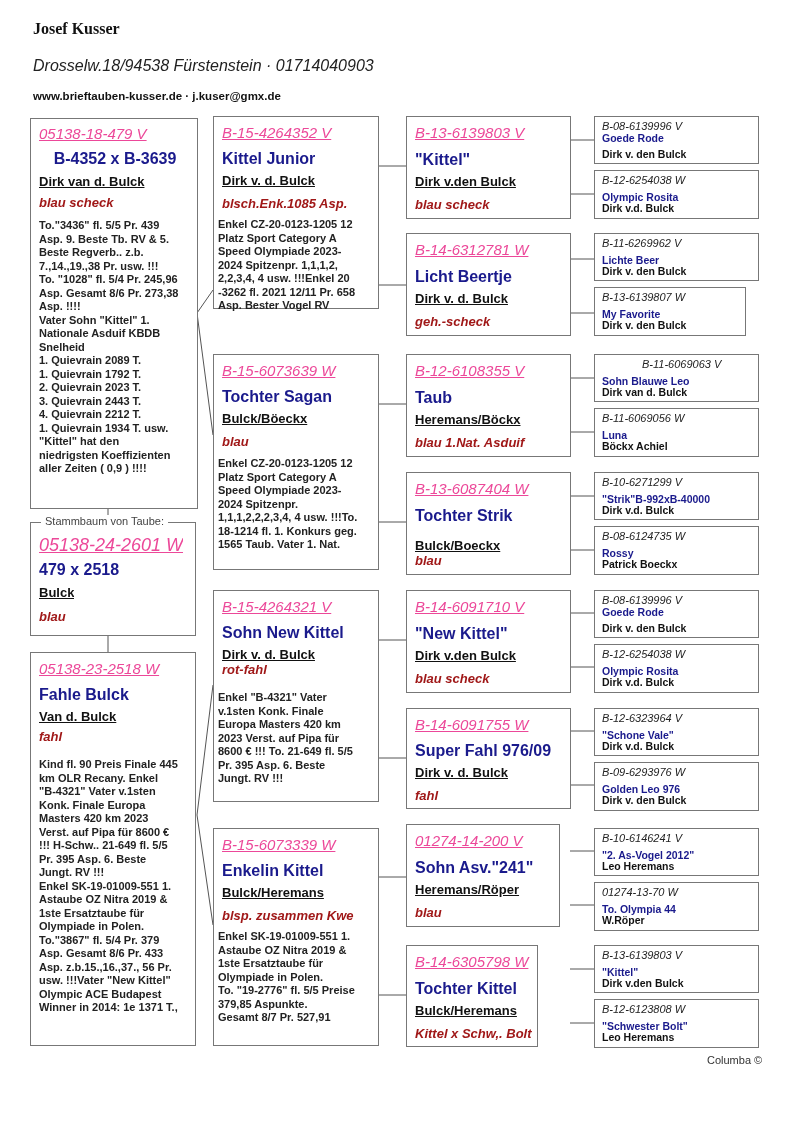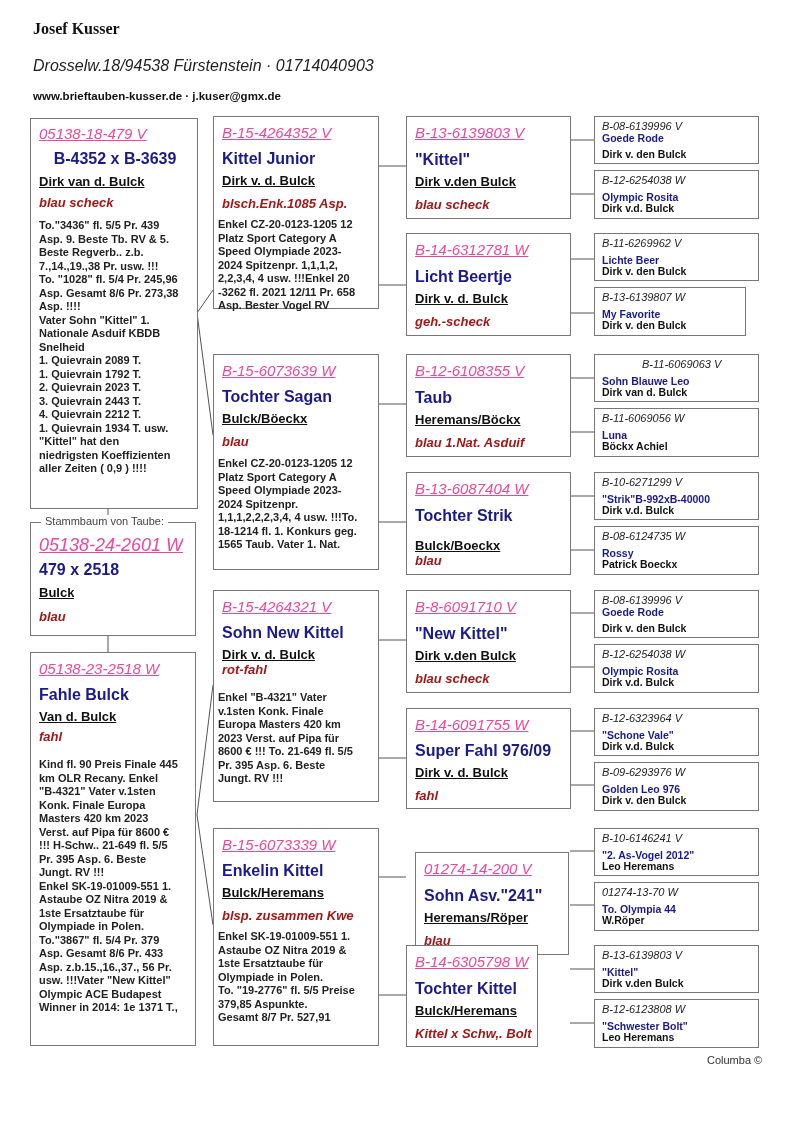--- a/index.html
+++ b/index.html
@@ -312,21 +312,21 @@
     </div>
   <div class="abs" style="left:8px; top:53px; right:2px;margin-top:12px;">
       <div class="breeder">Bulck/Boeckx</div>
     </div>
   <div class="abs" style="left:8px; top:80px; right:2px;">
       <div class="color">blau</div>
     </div>
 </div>
 <div class="box c3" style="left:406px; top:590px; width:165px; height:103px;">
   <div class="abs" style="left:8px; top:7px; right:2px;">
-      <div class="ring">B-8-6091710 V</div>
+      <div class="ring">B-14-6091710 V</div>
     </div>
   <div class="abs" style="left:8px; top:34px; right:2px;">
       <div class="name">"New Kittel"</div>
     </div>
   <div class="abs" style="left:8px; top:57px; right:2px;">
       <div class="breeder">Dirk v.den Bulck</div>
     </div>
   <div class="abs" style="left:8px; top:80px; right:2px;">
       <div class="color">blau scheck</div>
     </div>
@@ -338,21 +338,21 @@
   <div class="abs" style="left:8px; top:33px; right:0px;">
       <div class="name">Super Fahl 976/09</div>
     </div>
   <div class="abs" style="left:8px; top:56px; right:2px;">
       <div class="breeder">Dirk v. d. Bulck</div>
     </div>
   <div class="abs" style="left:8px; top:79px; right:2px;">
       <div class="color">fahl</div>
     </div>
 </div>
-<div class="box c3" style="left:406px; top:852px; width:154px; height:103px;margin-left:9px;">
+<div class="box c3" style="left:406px; top:824px; width:154px; height:103px;">
   <div class="abs" style="left:8px; top:7px; right:2px;">
       <div class="ring">01274-14-200 V</div>
     </div>
   <div class="abs" style="left:8px; top:34px; right:2px;">
       <div class="name">Sohn Asv."241"</div>
     </div>
   <div class="abs" style="left:8px; top:57px; right:2px;">
       <div class="breeder">Heremans/Röper</div>
     </div>
   <div class="abs" style="left:8px; top:80px; right:2px;">

